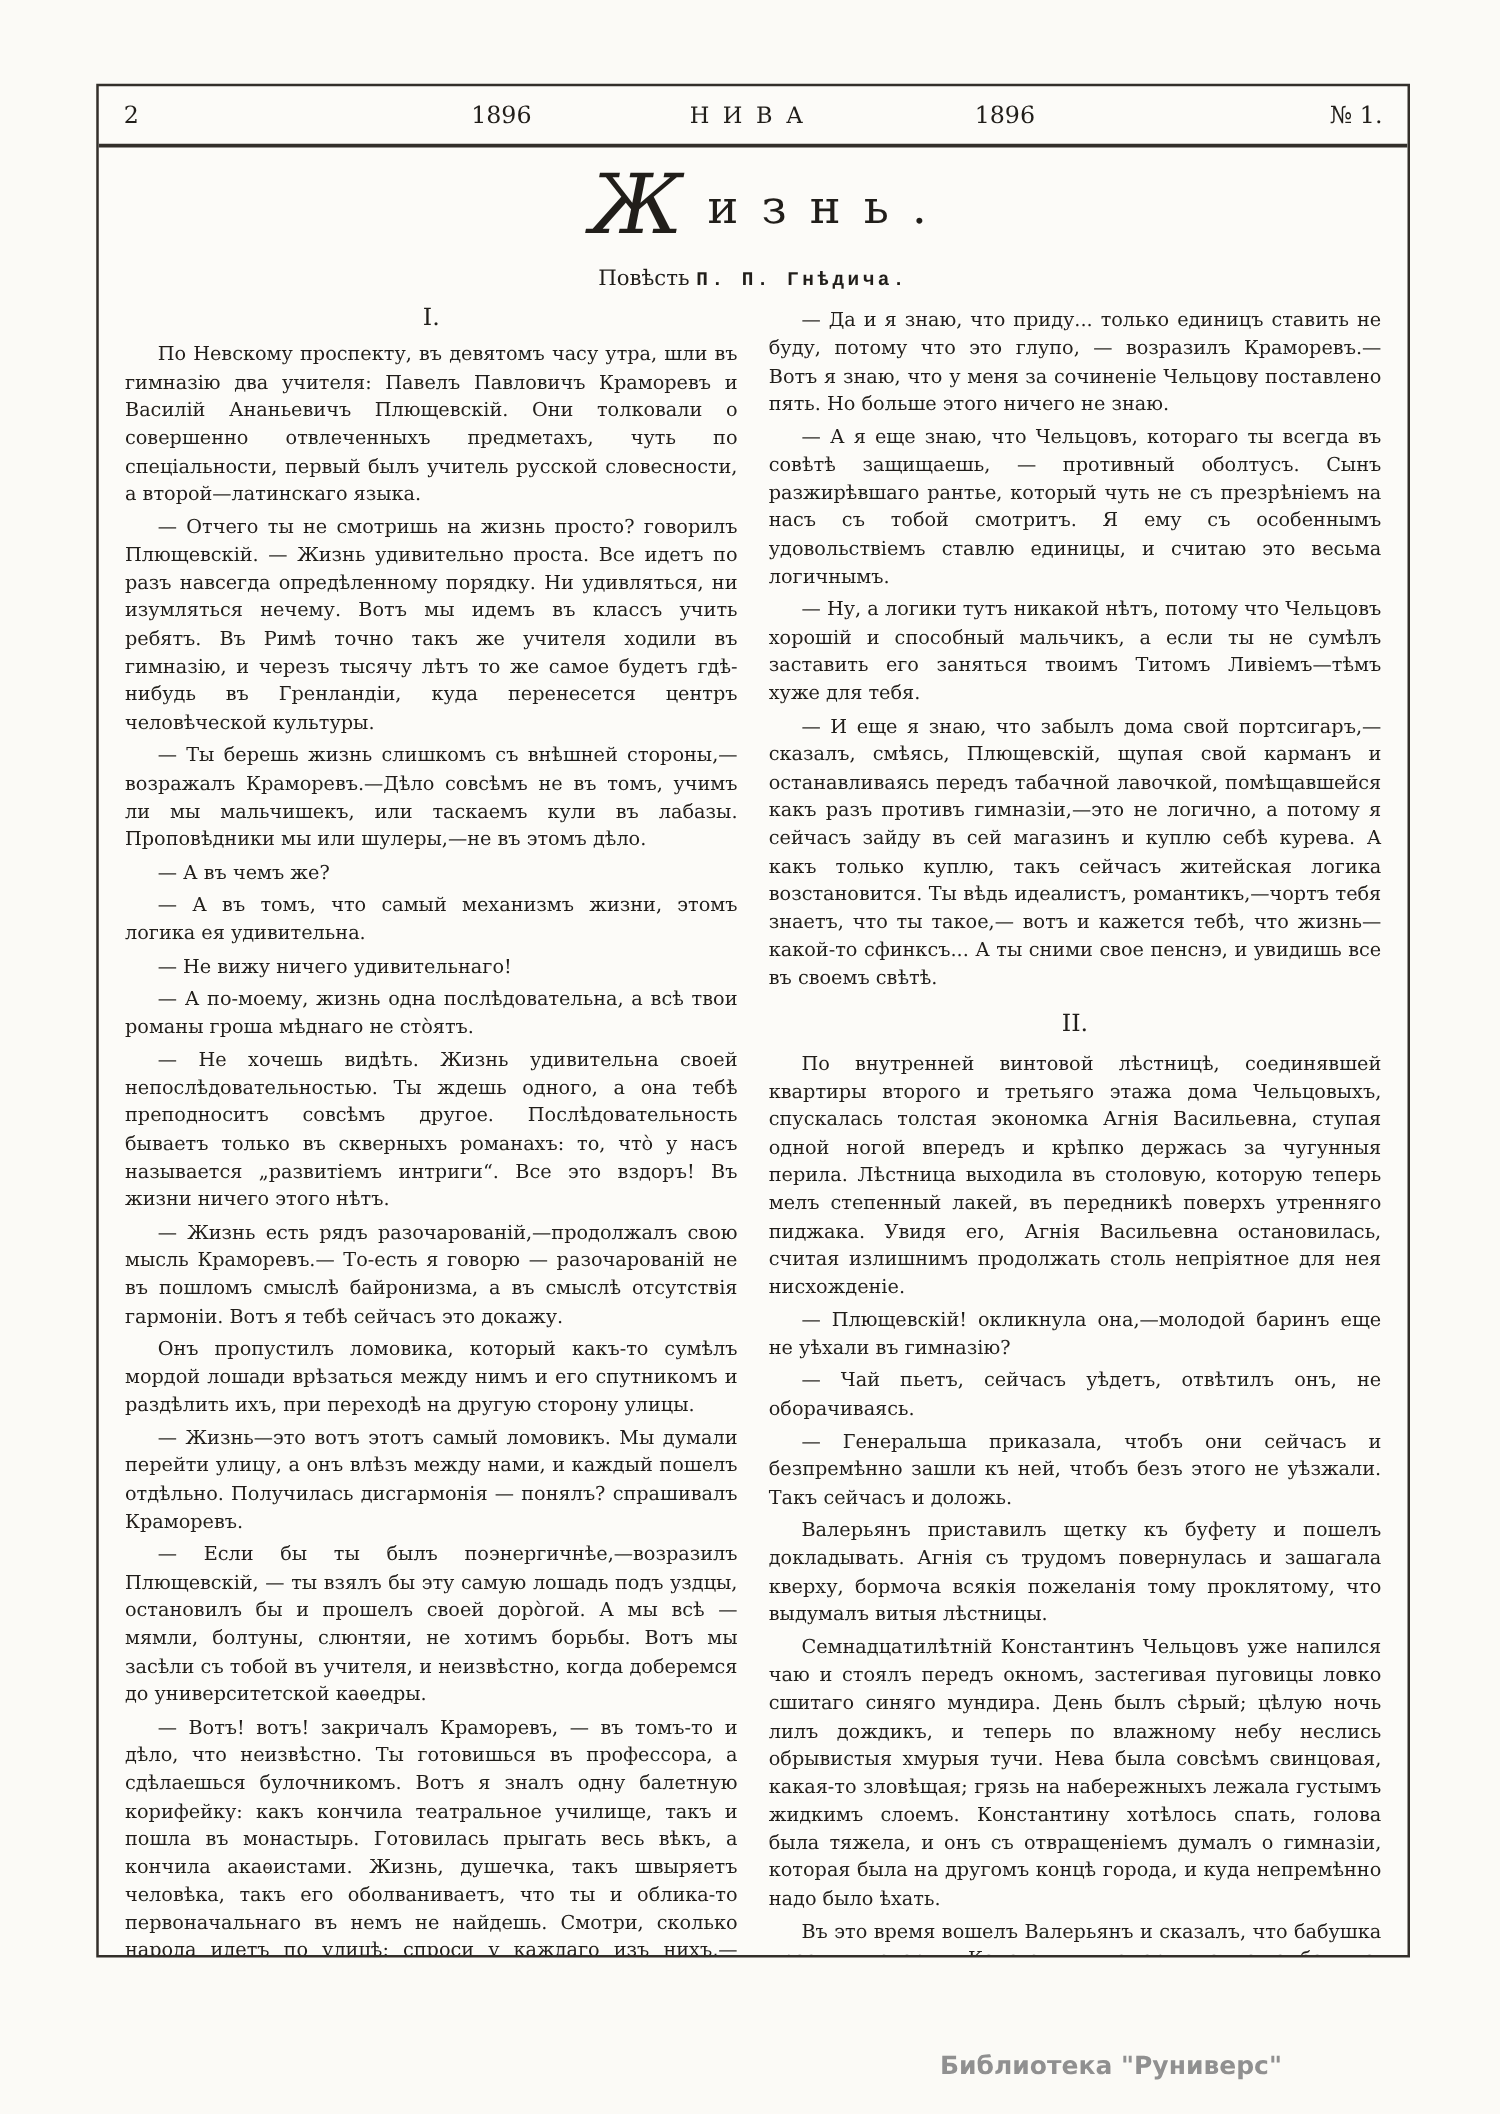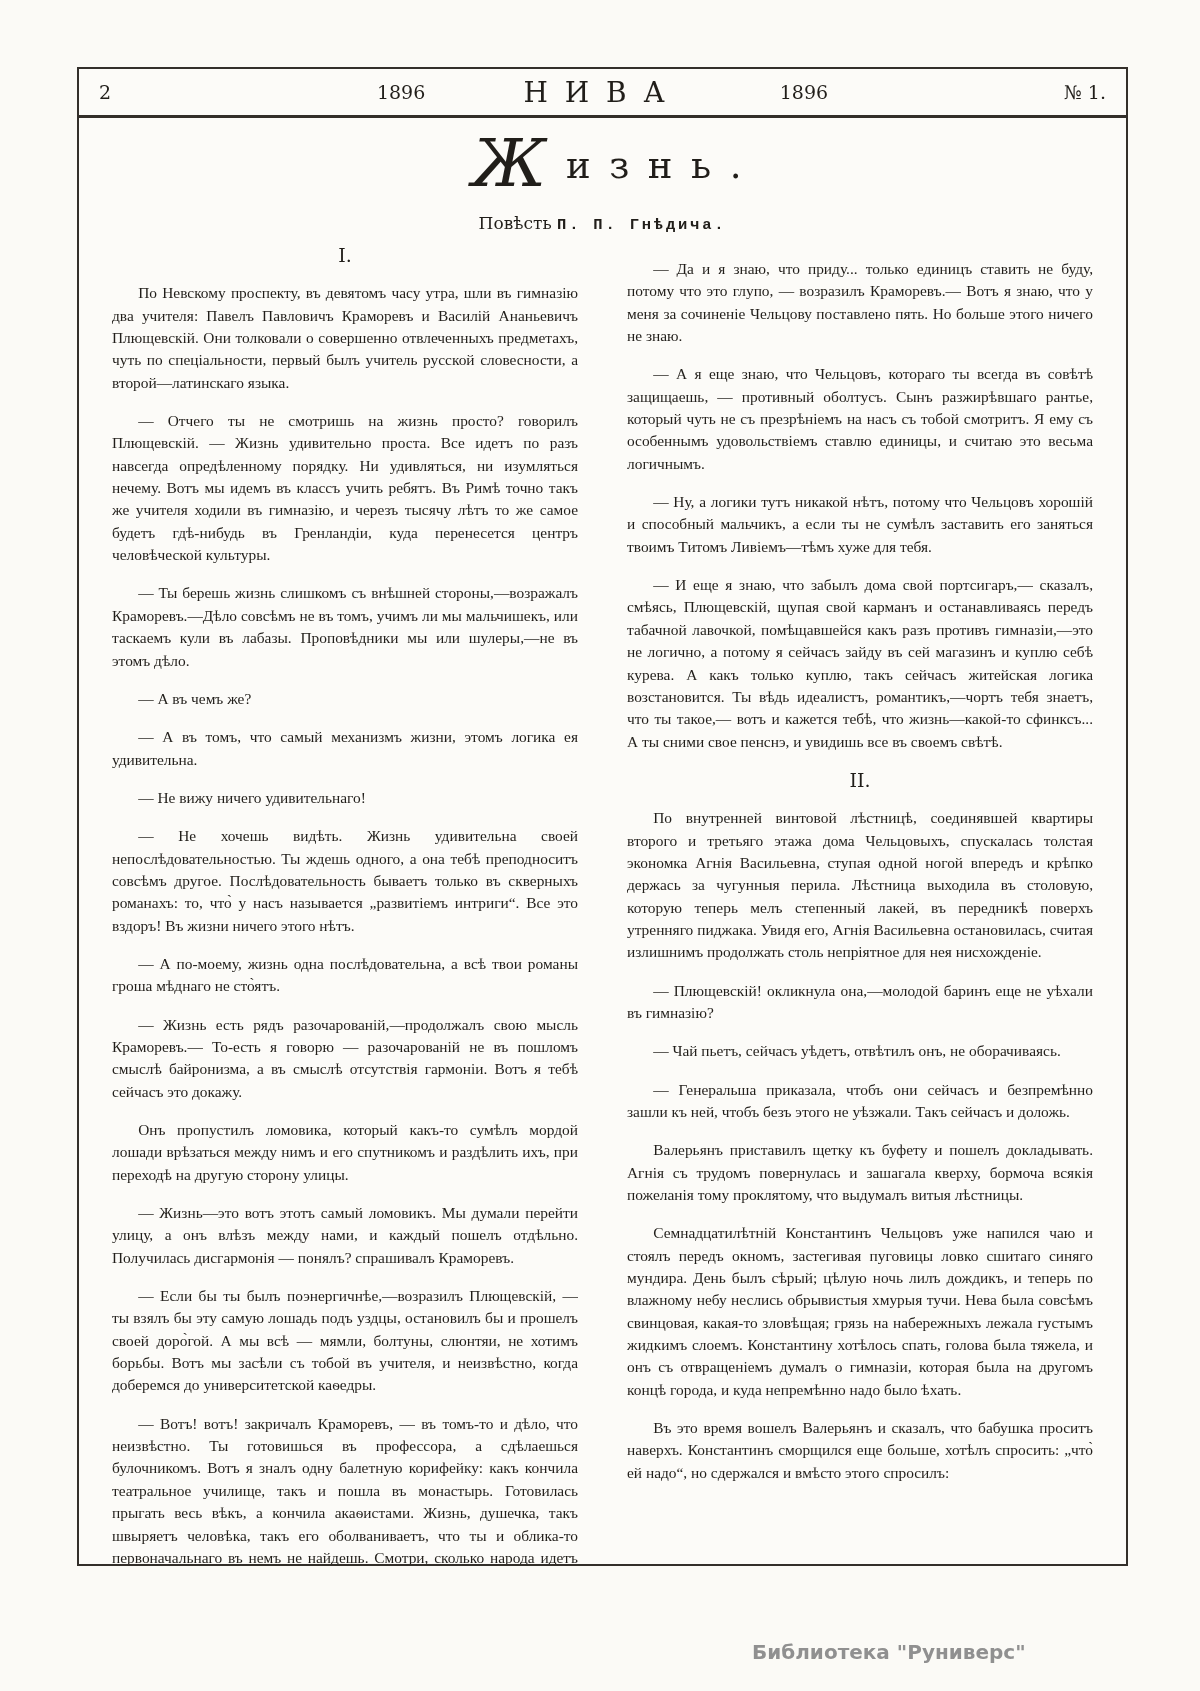--- a/index.html
+++ b/index.html
@@ -28,21 +28,21 @@
     height: 46px;
     padding: 0 20px;
     border-bottom: 3px solid #332f2a;
     font-size: 19px;
   }
   .header > span:nth-child(1) { justify-self: start; }
   .header > span:nth-child(2),
   .header > span:nth-child(3),
   .header > span:nth-child(4) { justify-self: center; }
   .header > span:nth-child(5) { justify-self: end; }
-  .masthead { letter-spacing: 0.6em; font-size: 28px; }
+  .masthead { letter-spacing: 0.6em; font-size: 18px; }
 
   .title-block { text-align: center; padding-top: 8px; }
   .story-title { line-height: 76px; white-space: nowrap; margin-left: 27px; }
   .drop-cap {
     font-size: 66px;
     font-style: italic;
     letter-spacing: 0.3em;
     vertical-align: -8px;
   }
   .title-rest { font-size: 37px; letter-spacing: 0.5em; }
@@ -60,21 +60,21 @@
     padding: 8px 17px 0 17px;
   }
   .col {
     flex: 1;
     text-align: justify;
     font-size: 15.4px;
     line-height: 22.35px;
     overflow: hidden;
     height: 1352px;
   }
-  .para { margin: 16px; text-indent: 1.7em; font-family: Liberation Serif, serif; }
+  .para { margin: 4px; text-indent: 1.7em; }
   .section-heading {
     text-align: center;
     font-size: 19px;
     margin: 15px 0 9px 0;
     text-indent: 0;
   }
   .col > .section-heading:first-child { margin-top: 2px; margin-bottom: 7px; }
 
   .watermark {
     position: absolute;
@@ -109,22 +109,22 @@
 
     <div class="content">
       <div class="col">
           <div class="section-heading">I.</div>
           <p class="para">По Невскому проспекту, въ девятомъ часу утра, шли въ гимназію два учителя: Павелъ Павловичъ Краморевъ и Василій Ананьевичъ Плющевскій. Они толковали о совершенно отвлеченныхъ предметахъ, чуть по спеціальности, первый былъ учитель русской словесности, а второй—латинскаго языка.</p>
           <p class="para">— Отчего ты не смотришь на жизнь просто? говорилъ Плющевскій. — Жизнь удивительно проста. Все идетъ по разъ навсегда опредѣленному порядку. Ни удивляться, ни изумляться нечему. Вотъ мы идемъ въ классъ учить ребятъ. Въ Римѣ точно такъ же учителя ходили въ гимназію, и черезъ тысячу лѣтъ то же самое будетъ гдѣ-нибудь въ Гренландіи, куда перенесется центръ человѣческой культуры.</p>
           <p class="para">— Ты берешь жизнь слишкомъ съ внѣшней стороны,—возражалъ Краморевъ.—Дѣло совсѣмъ не въ томъ, учимъ ли мы мальчишекъ, или таскаемъ кули въ лабазы. Проповѣдники мы или шулеры,—не въ этомъ дѣло.</p>
           <p class="para">— А въ чемъ же?</p>
           <p class="para">— А въ томъ, что самый механизмъ жизни, этомъ логика ея удивительна.</p>
           <p class="para">— Не вижу ничего удивительнаго!</p>
+          <p class="para">— А по-моему, жизнь одна послѣдовательна, а всѣ твои романы гроша мѣднаго не сто̀ятъ.</p>
           <p class="para">— Не хочешь видѣть. Жизнь удивительна своей непослѣдовательностью. Ты ждешь одного, а она тебѣ преподноситъ совсѣмъ другое. Послѣдовательность бываетъ только въ скверныхъ романахъ: то, что̀ у насъ называется „развитіемъ интриги“. Все это вздоръ! Въ жизни ничего этого нѣтъ.</p>
-          <p class="para">— А по-моему, жизнь одна послѣдовательна, а всѣ твои романы гроша мѣднаго не сто̀ятъ.</p>
           <p class="para">— Жизнь есть рядъ разочарованій,—продолжалъ свою мысль Краморевъ.— То-есть я говорю — разочарованій не въ пошломъ смыслѣ байронизма, а въ смыслѣ отсутствія гармоніи. Вотъ я тебѣ сейчасъ это докажу.</p>
           <p class="para">Онъ пропустилъ ломовика, который какъ-то сумѣлъ мордой лошади врѣзаться между нимъ и его спутникомъ и раздѣлить ихъ, при переходѣ на другую сторону улицы.</p>
           <p class="para">— Жизнь—это вотъ этотъ самый ломовикъ. Мы думали перейти улицу, а онъ влѣзъ между нами, и каждый пошелъ отдѣльно. Получилась дисгармонія — понялъ? спрашивалъ Краморевъ.</p>
           <p class="para">— Если бы ты былъ поэнергичнѣе,—возразилъ Плющевскій, — ты взялъ бы эту самую лошадь подъ уздцы, остановилъ бы и прошелъ своей доро̀гой. А мы всѣ — мямли, болтуны, слюнтяи, не хотимъ борьбы. Вотъ мы засѣли съ тобой въ учителя, и неизвѣстно, когда доберемся до университетской каѳедры.</p>
           <p class="para">— Вотъ! вотъ! закричалъ Краморевъ, — въ томъ-то и дѣло, что неизвѣстно. Ты готовишься въ профессора, а сдѣлаешься булочникомъ. Вотъ я зналъ одну балетную корифейку: какъ кончила театральное училище, такъ и пошла въ монастырь. Готовилась прыгать весь вѣкъ, а кончила акаѳистами. Жизнь, душечка, такъ швыряетъ человѣка, такъ его оболваниваетъ, что ты и облика-то первоначальнаго въ немъ не найдешь. Смотри, сколько народа идетъ по улицѣ: спроси у каждаго изъ нихъ,—думалъ ли кто, чѣмъ онъ будетъ? Изъ ста одинъ добился чего хотѣлъ; а девяносто девять на изнанку вывернуты. И противъ жизни ты не пойдешь. Сломитъ; завертитъ-завертитъ въ водоворотѣ, и фю-ють! только пятки замелькаютъ.</p>
         </div>
       <div class="col">
           <p class="para">— Да и я знаю, что приду... только единицъ ставить не буду, потому что это глупо, — возразилъ Краморевъ.— Вотъ я знаю, что у меня за сочиненіе Чельцову поставлено пять. Но больше этого ничего не знаю.</p>
           <p class="para">— А я еще знаю, что Чельцовъ, котораго ты всегда въ совѣтѣ защищаешь, — противный оболтусъ. Сынъ разжирѣвшаго рантье, который чуть не съ презрѣніемъ на насъ съ тобой смотритъ. Я ему съ особеннымъ удовольствіемъ ставлю единицы, и считаю это весьма логичнымъ.</p>
           <p class="para">— Ну, а логики тутъ никакой нѣтъ, потому что Чельцовъ хорошій и способный мальчикъ, а если ты не сумѣлъ заставить его заняться твоимъ Титомъ Ливіемъ—тѣмъ хуже для тебя.</p>

